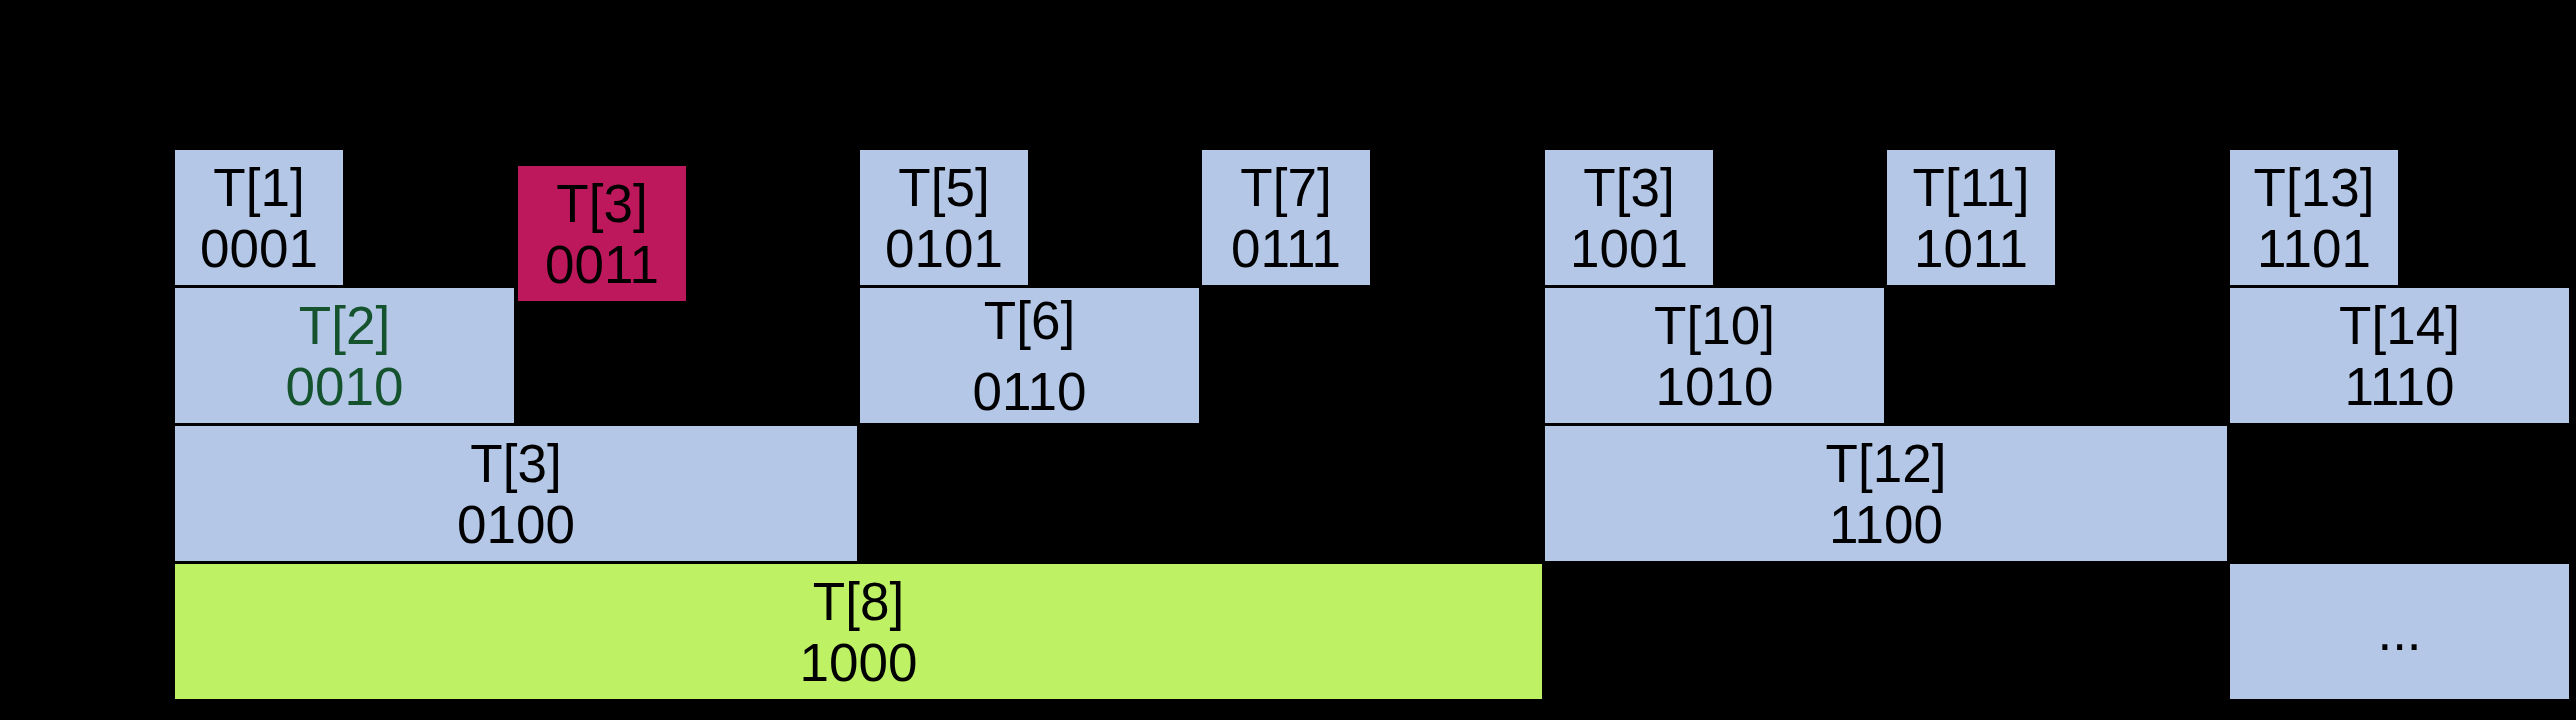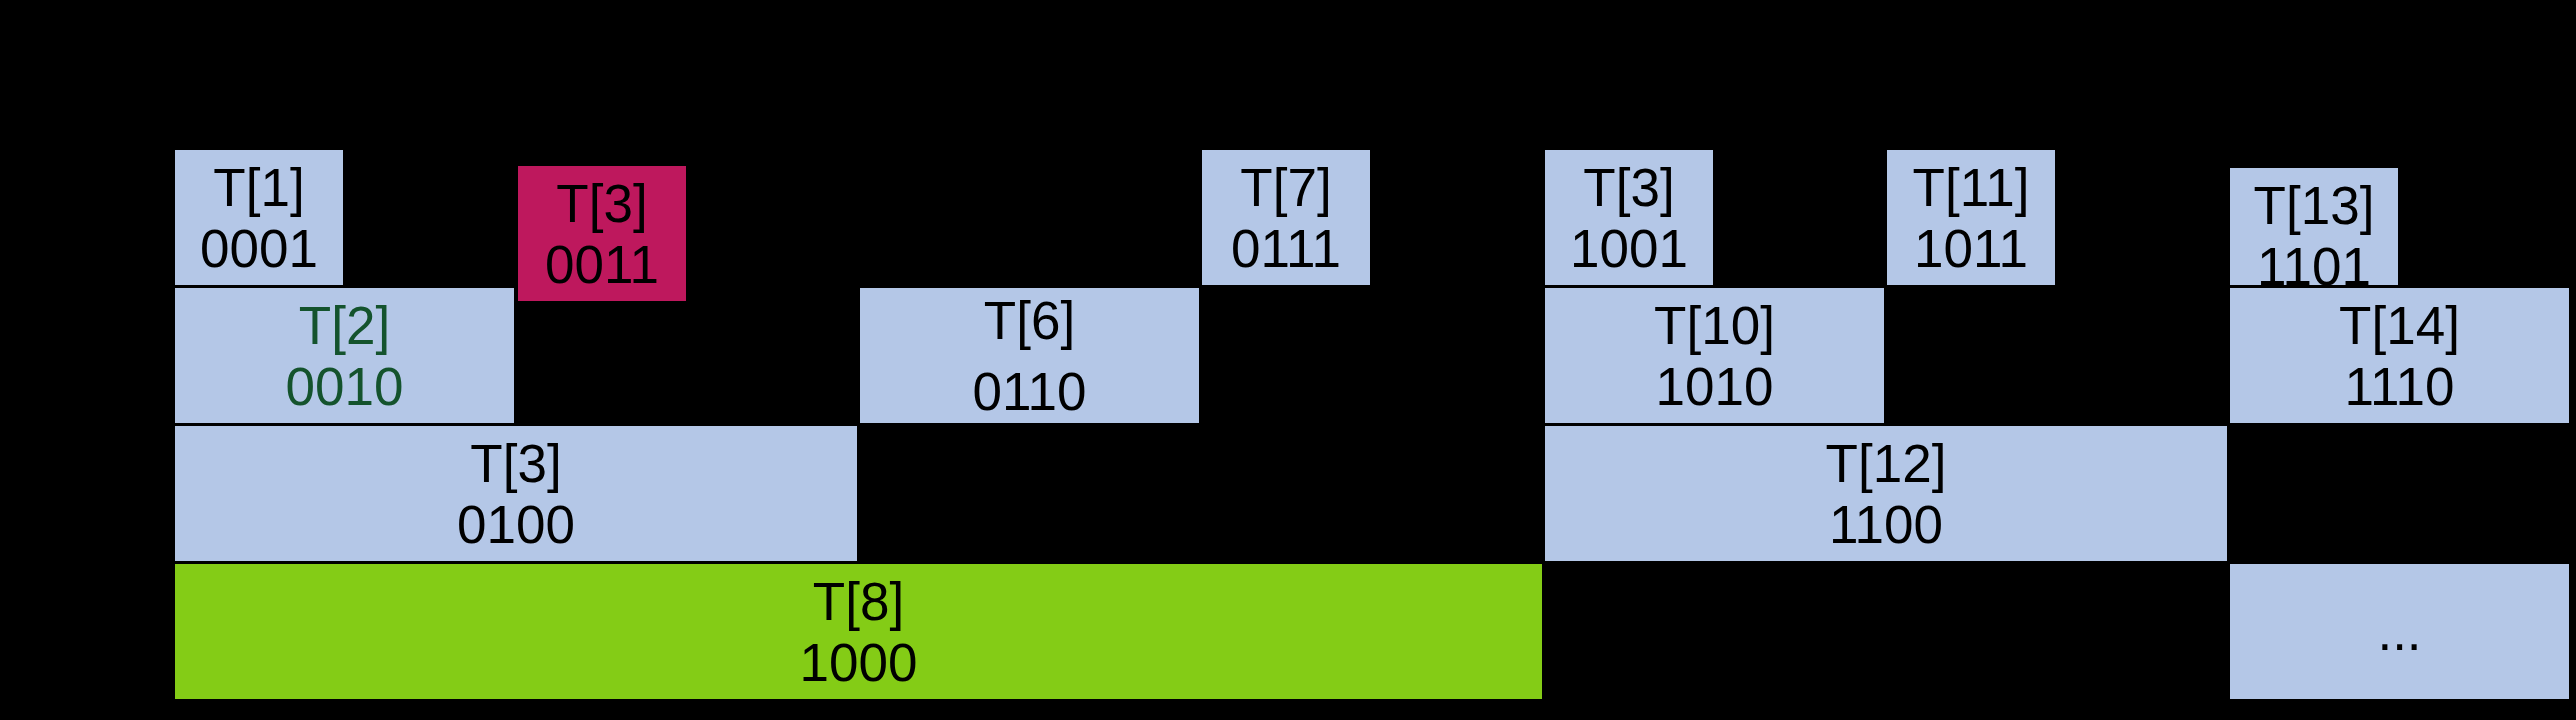--- a/index.html
+++ b/index.html
@@ -35,33 +35,37 @@
 
 <div class="canvas" style="width: 2576px; height: 721px; background: rgb(0, 0, 0);">
     <div class="tree-node" style="left: 172px; top: 147px; width: 174px; height: 141px; background: rgb(180, 199, 231); border-color: rgb(0, 0, 0); border-width: 3px; color: rgb(0, 0, 0);">
       <div class="node-label">T[1]</div>
       <div class="node-binary">0001</div>
     </div>
     <div class="tree-node" style="left: 515px; top: 163px; width: 174px; height: 141px; background: #be185d; border-color: rgb(0, 0, 0); border-width: 3px; color: rgb(0, 0, 0);">
       <div class="node-label">T[3]</div>
       <div class="node-binary">0011</div>
     </div>
+    <div class="tree-node" style="left: 857px; top: 147px; width: 174px; height: 141px; background: rgb(180, 199, 231); border-color: rgb(0, 0, 0); border-width: 3px; color: rgb(0, 0, 0);">
+      <div class="node-label">T[5]</div>
+      <div class="node-binary">0101</div>
+    </div>
     <div class="tree-node" style="left: 1199px; top: 147px; width: 174px; height: 141px; background: rgb(180, 199, 231); border-color: rgb(0, 0, 0); border-width: 3px; color: rgb(0, 0, 0);">
       <div class="node-label">T[7]</div>
       <div class="node-binary">0111</div>
     </div>
     <div class="tree-node" style="left: 1542px; top: 147px; width: 174px; height: 141px; background: rgb(180, 199, 231); border-color: rgb(0, 0, 0); border-width: 3px; color: rgb(0, 0, 0);">
       <div class="node-label">T[3]</div>
       <div class="node-binary">1001</div>
     </div>
     <div class="tree-node" style="left: 1884px; top: 147px; width: 174px; height: 141px; background: rgb(180, 199, 231); border-color: rgb(0, 0, 0); border-width: 3px; color: rgb(0, 0, 0);">
       <div class="node-label">T[11]</div>
       <div class="node-binary">1011</div>
     </div>
-    <div class="tree-node" style="left: 2227px; top: 165px; width: 174px; height: 141px; background: rgb(180, 199, 231); border-color: rgb(0, 0, 0); border-width: 3px; color: rgb(0, 0, 0);">
+    <div class="tree-node" style="left: 2227px; top: 147px; width: 174px; height: 141px; background: rgb(180, 199, 231); border-color: rgb(0, 0, 0); border-width: 3px; color: rgb(0, 0, 0);">
       <div class="node-label">T[13]</div>
       <div class="node-binary">1101</div>
     </div>
     <div class="tree-node" style="left: 172px; top: 285px; width: 345px; height: 141px; background: rgb(180, 199, 231); border-color: rgb(0, 0, 0); border-width: 3px; color: #14532d;">
       <div class="node-label">T[2]</div>
       <div class="node-binary">0010</div>
     </div>
     <div class="tree-node" style="left: 857px; top: 285px; width: 345px; height: 141px; background: rgb(180, 199, 231); border-color: rgb(0, 0, 0); border-width: 3px; color: rgb(0, 0, 0); gap: 10px;">
       <div class="node-label">T[6]</div>
       <div class="node-binary">0110</div>
@@ -75,21 +79,21 @@
       <div class="node-binary">1110</div>
     </div>
     <div class="tree-node" style="left: 172px; top: 423px; width: 688px; height: 141px; background: rgb(180, 199, 231); border-color: rgb(0, 0, 0); border-width: 3px; color: rgb(0, 0, 0);">
       <div class="node-label">T[3]</div>
       <div class="node-binary">0100</div>
     </div>
     <div class="tree-node" style="left: 1542px; top: 423px; width: 688px; height: 141px; background: rgb(180, 199, 231); border-color: rgb(0, 0, 0); border-width: 3px; color: rgb(0, 0, 0);">
       <div class="node-label">T[12]</div>
       <div class="node-binary">1100</div>
     </div>
-    <div class="tree-node" style="left: 172px; top: 561px; width: 1373px; height: 141px; background: #84cc16; border-color: rgb(0, 0, 0); border-width: 3px; color: rgb(0, 0, 0);">
+    <div class="tree-node" style="left: 172px; top: 561px; width: 1373px; height: 141px; background: #bef264; border-color: rgb(0, 0, 0); border-width: 3px; color: rgb(0, 0, 0);">
       <div class="node-label">T[8]</div>
       <div class="node-binary">1000</div>
     </div>
     <div class="tree-node" style="left: 2227px; top: 561px; width: 345px; height: 141px; background: rgb(180, 199, 231); border-color: rgb(0, 0, 0); border-width: 3px; color: rgb(0, 0, 0);">
       <div class="node-binary">...</div>
     </div>
   </div>
 
 
 </body></html>

